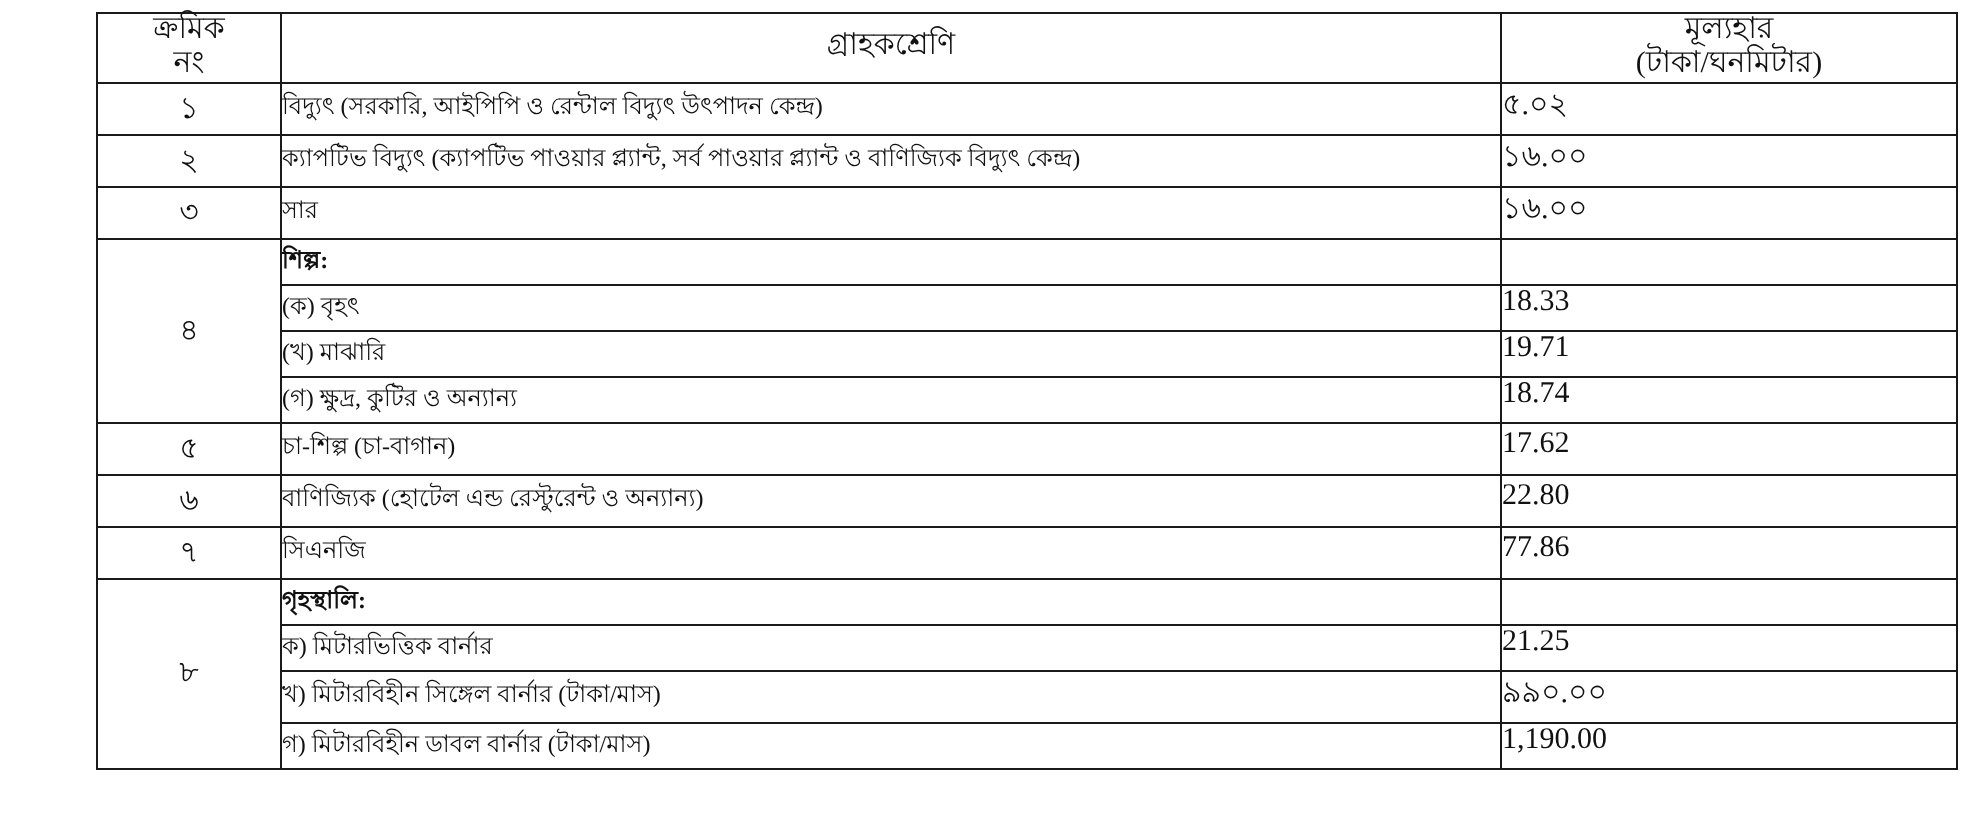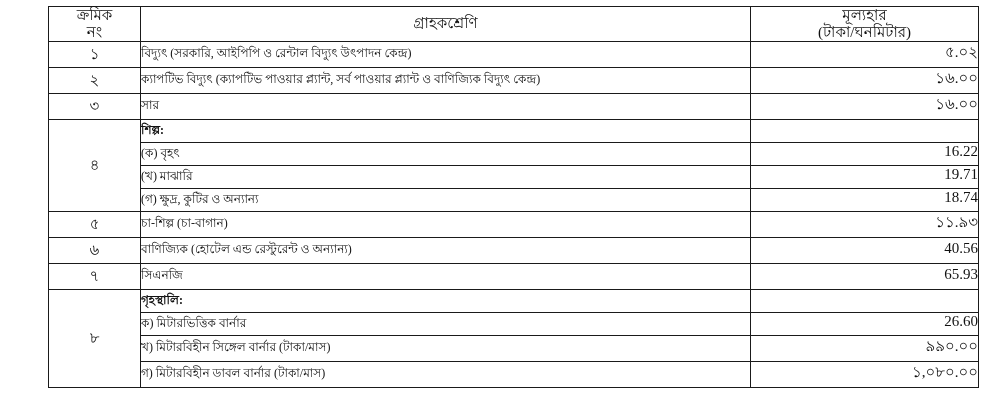--- a/index.html
+++ b/index.html
@@ -56,21 +56,21 @@
   .cat {
     text-align: left;
     font-size: 12px;
     padding: 1px 4px 2px 8px;
     height: 22px;
     white-space: nowrap;
     overflow: hidden;
   }
   .cat.bold { font-weight: bold; }
   .rate {
-    text-align: right;
+    text-align: left;
     font-size: 15px;
     height: 22px;
     font-weight: bold;
   }
   .rate-shift {
     position: relative;
     top: -2px;
     display: block;
   }
   .grp-label {
@@ -132,79 +132,79 @@
       </tr>
 
       <tr>
         <td class="grp-label" rowspan="4">৪</td>
         <td class="cat bold">শিল্প:</td>
         <td class="rate blank-rate"></td>
       </tr>
       <tr>
         <td class="cat">(ক) বৃহৎ</td>
         <td class="rate">
-            <span class="rate-shift">16.22</span>
+            <span class="rate-shift">18.33</span>
           </td>
       </tr>
       <tr>
         <td class="cat">(খ) মাঝারি</td>
         <td class="rate">
             <span class="rate-shift">19.71</span>
           </td>
       </tr>
       <tr>
         <td class="cat">(গ) ক্ষুদ্র, কুটির ও অন্যান্য</td>
         <td class="rate">
             <span class="rate-shift">18.74</span>
           </td>
       </tr>
 
       <tr>
         <td class="sl">৫</td>
         <td class="cat">চা-শিল্প (চা-বাগান)</td>
         <td class="rate">
-            <span class="rate-shift">১১.৯৩</span>
+            <span class="rate-shift">17.62</span>
           </td>
       </tr>
 
       <tr>
         <td class="sl">৬</td>
         <td class="cat">বাণিজ্যিক (হোটেল এন্ড রেস্টুরেন্ট ও অন্যান্য)</td>
         <td class="rate">
-            <span class="rate-shift">40.56</span>
+            <span class="rate-shift">22.80</span>
           </td>
       </tr>
 
       <tr>
         <td class="sl">৭</td>
         <td class="cat">সিএনজি</td>
         <td class="rate">
-            <span class="rate-shift">65.93</span>
+            <span class="rate-shift">77.86</span>
           </td>
       </tr>
 
       <tr>
         <td class="grp-label" rowspan="4">৮</td>
         <td class="cat bold">গৃহস্থালি:</td>
         <td class="rate blank-rate"></td>
       </tr>
       <tr>
         <td class="cat">ক) মিটারভিত্তিক বার্নার</td>
         <td class="rate">
-            <span class="rate-shift">26.60</span>
+            <span class="rate-shift">21.25</span>
           </td>
       </tr>
       <tr>
         <td class="cat">খ) মিটারবিহীন সিঙ্গেল বার্নার (টাকা/মাস)</td>
         <td class="rate">
             <span class="rate-shift">৯৯০.০০</span>
           </td>
       </tr>
       <tr>
         <td class="cat">গ) মিটারবিহীন ডাবল বার্নার (টাকা/মাস)</td>
         <td class="rate">
-            <span class="rate-shift">১,০৮০.০০</span>
+            <span class="rate-shift">1,190.00</span>
           </td>
       </tr>
 
     </tbody>
   </table>
 </div>
 
 </body></html>

